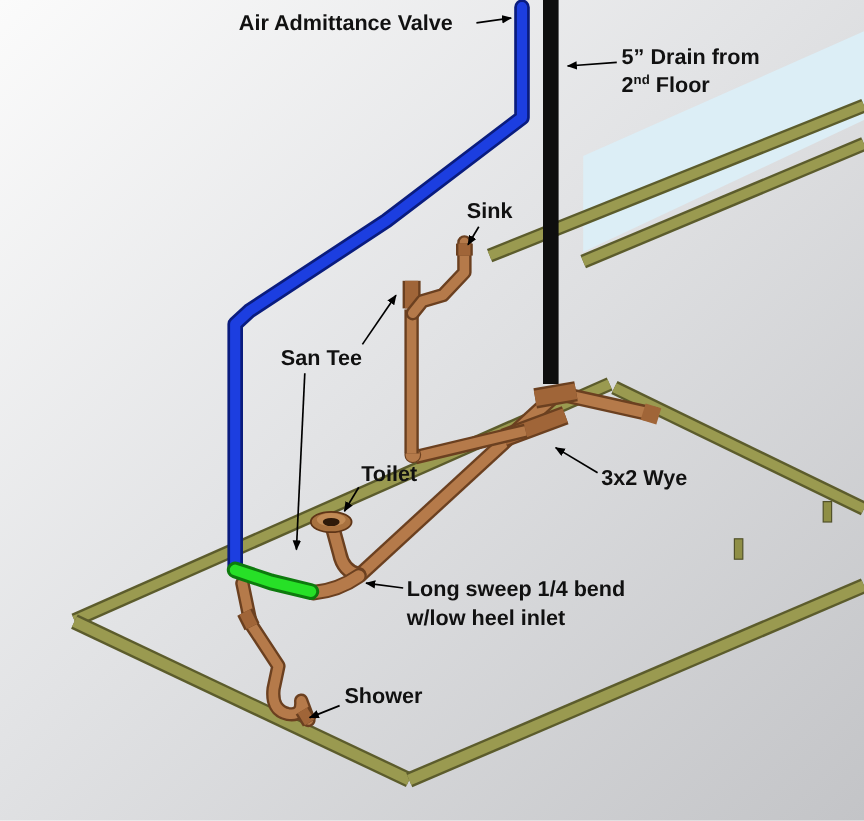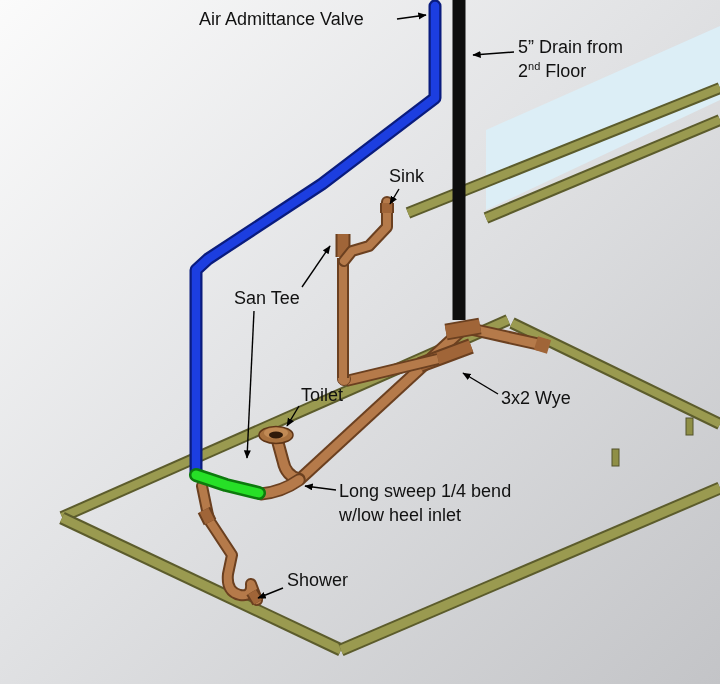--- a/index.html
+++ b/index.html
@@ -1,17 +1,17 @@
 <!DOCTYPE html>
 <html><head>
 <meta charset="utf-8">
 <style>
   html,body{margin:0;padding:0;background:#ffffff;}
   .stage{position:relative;width:720px;height:684px;overflow:hidden;
-         font-family:"Liberation Sans", sans-serif;}
+         font-family:"Liberation Sans", sans-serif;font-weight:bold;}
   svg{display:block;}
   text{fill:#111;font-size:18px;font-family:"Liberation Sans", sans-serif;}
   .leader{stroke:#000;stroke-width:1.4;fill:none;}
 </style>
 </head>
 <body>
 
 <div class="stage">
 <svg width="720" height="684" viewBox="0 0 720 684">
   <defs>

